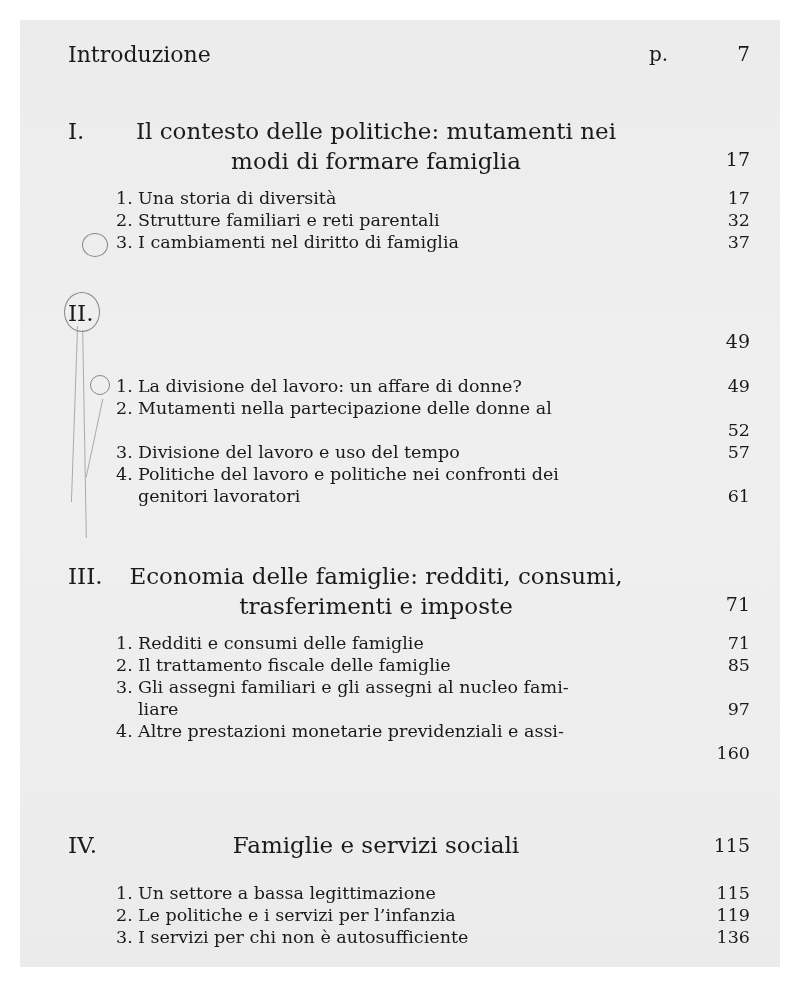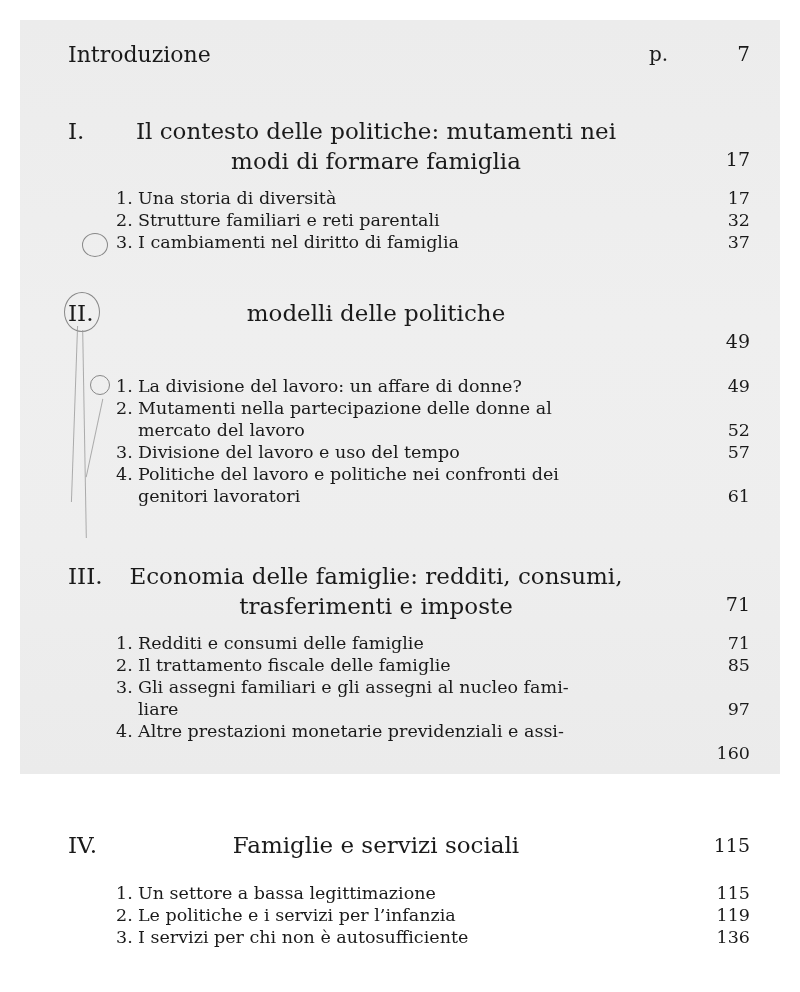--- a/index.html
+++ b/index.html
@@ -1,18 +1,18 @@
 <!DOCTYPE html>
 <html><head>
 <meta charset="utf-8">
 <style>
   html, body { margin: 0; padding: 0; background: #ffffff; }
   body { width: 800px; height: 992px; position: relative; overflow: hidden; }
   .page {
-    position: absolute; left: 20px; top: 20px; width: 760px; height: 754px;
+    position: absolute; left: 20px; top: 20px; width: 760px; height: 947px;
     background: linear-gradient(180deg, #ececec 0%, #efefef 40%, #eeeeee 70%, #ebebeb 100%);
     font-family: "DejaVu Serif", "Liberation Serif", serif;
     color: #1a1a1a;
   }
   .intro-title { position: absolute; left: 48px; top: 22px; font-size: 22px; }
   .intro-p { position: absolute; left: 629px; top: 22px; font-size: 20px; }
   .intro-num { position: absolute; right: 30px; top: 22px; font-size: 20px; }
 
   .chap-roman { position: absolute; left: 48px; font-size: 23px; }
   .chap-title { position: absolute; left: 96px; font-size: 23px; line-height: 30px; width: 520px; text-align: center; }
@@ -55,36 +55,35 @@
   </div>
   <div>
     <div class="sec" style="top:211px"><span class="n">3.</span><span>I cambiamenti nel diritto di famiglia</span></div>
     <span class="sec-page" style="top:211px">37</span>
   </div>
   <div class="pencil-circle" style="left:62px;top:213px;width:24px;height:22px"></div>
 
   <div>
     <span class="chap-roman" style="top:280px">II.</span>
     <div class="chap-title" style="top:278px">
-      <div>modelli delle politiche</div>
     </div>
     <span class="chap-page" style="top:310px">49</span>
   </div>
   <div class="pencil-circle" style="left:44px;top:272px;width:34px;height:38px"></div>
   <div class="pencil-line" style="left:54px;top:306px;height:176px;transform:rotate(2deg)"></div>
   <div class="pencil-line" style="left:64px;top:310px;height:208px;transform:rotate(-1deg)"></div>
   <div class="pencil-line" style="left:74px;top:378px;height:80px;transform:rotate(12deg)"></div>
 
   <div>
     <div class="sec" style="top:355px"><span class="n">1.</span><span>La divisione del lavoro: un affare di donne?</span></div>
     <span class="sec-page" style="top:355px">49</span>
   </div>
   <div class="pencil-circle" style="left:70px;top:355px;width:18px;height:18px"></div>
   <div>
-    <div class="sec" style="top:377px"><span class="n">2.</span><span>Mutamenti nella partecipazione delle donne al</span><span class="cont">mercato del lavoro</span></div>
+    <div class="sec" style="top:377px"><span class="n">2.</span><span>Mutamenti nella partecipazione delle donne al</span></div>
     <span class="sec-page" style="top:399px">52</span>
   </div>
   <div>
     <div class="sec" style="top:421px"><span class="n">3.</span><span>Divisione del lavoro e uso del tempo</span></div>
     <span class="sec-page" style="top:421px">57</span>
   </div>
   <div>
     <div class="sec" style="top:443px"><span class="n">4.</span><span>Politiche del lavoro e politiche nei confronti dei</span><span class="cont">genitori lavoratori</span></div>
     <span class="sec-page" style="top:465px">61</span>
   </div>

